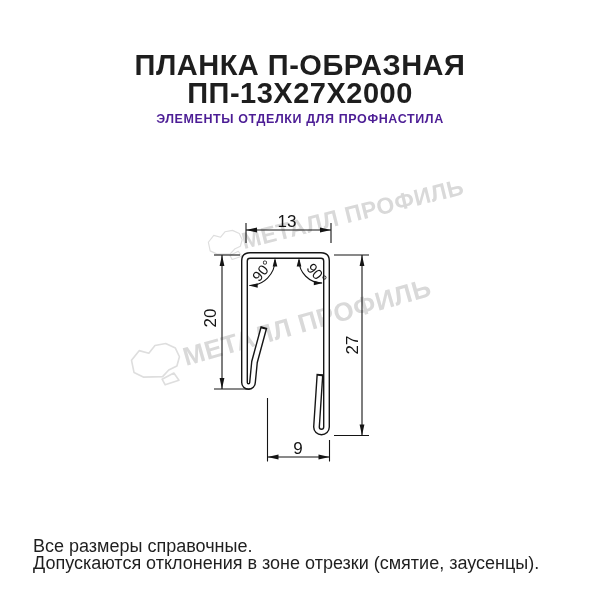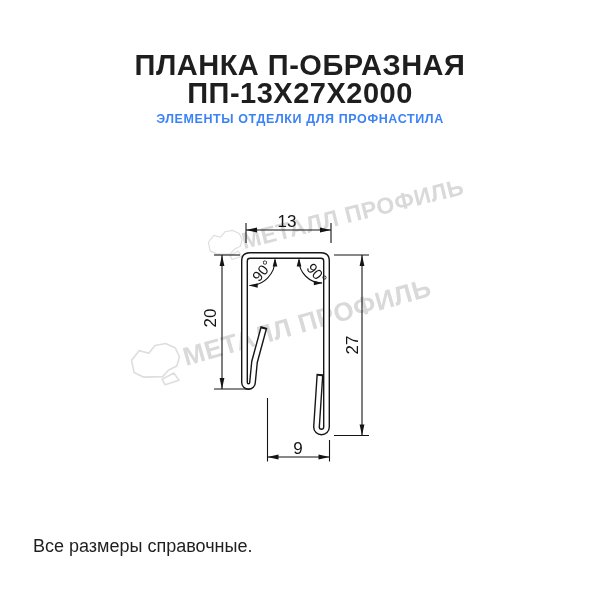--- a/index.html
+++ b/index.html
@@ -3,21 +3,21 @@
 <meta charset="utf-8">
 <style>
   html,body{margin:0;padding:0;background:#ffffff;}
   .page{
     position:relative;width:600px;height:600px;background:#ffffff;overflow:hidden;
     font-family:"Liberation Sans",sans-serif;
   }
   .title-block{position:absolute;left:0;top:0;width:600px;text-align:center;color:#1e1e1e;}
   .title-line1{position:absolute;left:0;top:49px;width:600px;font-size:29px;font-weight:bold;letter-spacing:0.5px;}
   .title-line2{position:absolute;left:0;top:77px;width:600px;font-size:29px;font-weight:bold;letter-spacing:0.5px;}
-  .subtitle{position:absolute;left:0;top:112px;width:600px;font-size:12.5px;font-weight:bold;letter-spacing:0.6px;color:#3b82f6;}
+  .subtitle{position:absolute;left:0;top:112px;width:600px;font-size:12.5px;font-weight:bold;letter-spacing:0.6px;color:#4c1d95;}
   svg.dwg{position:absolute;left:0;top:0;}
   .wm-text{fill:#d9d9d9;font-weight:bold;letter-spacing:0.5px;font-family:"Liberation Sans",sans-serif;}
   .wm-logo{fill:#ffffff;stroke:#dedede;stroke-width:1.6;stroke-linejoin:round;}
   .sheet-black{fill:none;stroke:#161616;stroke-width:7;stroke-linejoin:round;stroke-linecap:butt;}
   .sheet-white{fill:none;stroke:#ffffff;stroke-width:4.2;stroke-linejoin:round;stroke-linecap:butt;}
   .dim-line{stroke:#141414;stroke-width:1.1;fill:none;}
   .dim-arrow{fill:#141414;stroke:none;}
   .dim-text{fill:#141414;font-size:17px;font-family:"Liberation Sans",sans-serif;}
   .angle-text{fill:#141414;font-size:14.5px;font-family:"Liberation Sans",sans-serif;}
   .footer{position:absolute;left:33px;top:538px;color:#1f1f1f;font-size:18px;line-height:17px;}
@@ -112,15 +112,16 @@
     <g>
       <path class="dim-line" d="M 299,260 A 23,23 0 0 0 322,283"></path>
       <polygon class="dim-arrow" points="299,257.5 296.7,266.5 301.3,266.5"></polygon>
       <polygon class="dim-arrow" points="322.8,283 313.8,280.7 313.8,285.3"></polygon>
       <text class="angle-text" transform="translate(313,277) rotate(48)" text-anchor="middle">90°</text>
     </g>
   </svg>
 
   <div class="footer">
     <div>Все размеры справочные.</div>
+    <div>Допускаются отклонения в зоне отрезки (смятие, заусенцы).</div>
   </div>
 
 </div>
 
 </body></html>

